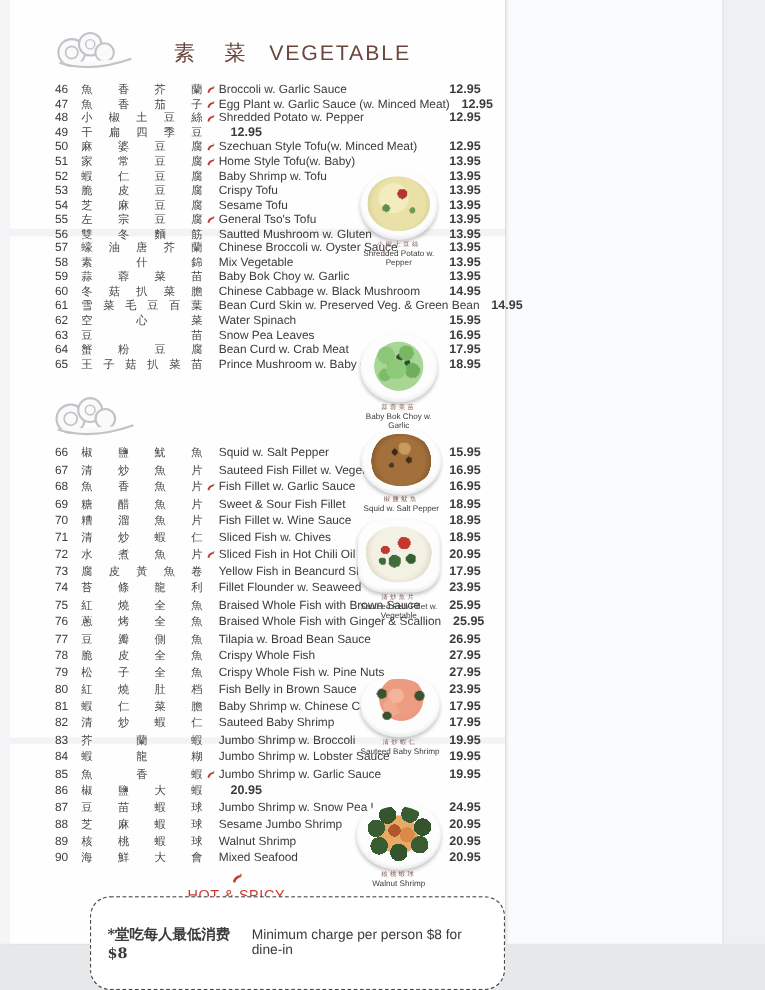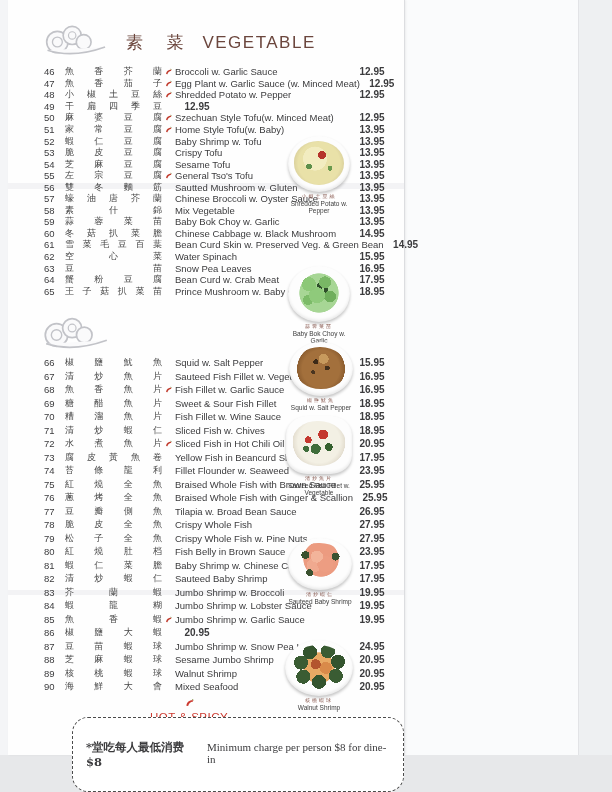--- a/index.html
+++ b/index.html
@@ -15,21 +15,21 @@
   .scan-right-strip{position:absolute;left:578px;top:0;width:34px;height:755px;background:#eef0f2;border-left:1px solid #e2e3e6;}
   
   .paper{
     position:absolute;left:8px;top:0;width:396px;height:755px;background:#fefefe;
     border-right:1px solid #dcdde0;box-shadow:1px 0 2px rgba(0,0,0,.06);
   }
   .streak{position:absolute;left:0;width:100%;height:6px;background:rgba(185,188,196,.16);}
   
   .sec-header{position:absolute;display:flex;align-items:center;}
   .cloud{flex:0 0 auto;}
-  .sec-title{margin-left:16px;font-size:17px;color:#6b463d;display:flex;align-items:baseline;}
+  .sec-title{margin-left:29px;font-size:17px;color:#6b463d;display:flex;align-items:baseline;}
   .sec-title .cn-title{font-family:"DejaVu Serif", serif;letter-spacing:9px;margin-right:10px;}
   .sec-title .en-title{letter-spacing:1.5px;font-weight:500;}
   
   .rows{position:absolute;left:36px;right:10px;}
   .row{display:flex;align-items:center;}
   .rows.veg .row{height:11.55px;}
   .rows.sea .row{height:13.5px;}
   .num{width:21px;font-size:9.5px;flex:0 0 auto;}
   .cn{
     width:97px;flex:0 0 auto;font-size:9px;color:#454545;
@@ -97,21 +97,21 @@
   .caption{margin-top:2px;line-height:1.15;}
   .caption .cap-cn{font-size:5px;color:#8a5a50;font-family:"DejaVu Serif", serif;letter-spacing:2px;}
   .caption .cap-en{font-size:6.5px;color:#3c3c3c;width:70px;margin:0 auto;}
   
   .hot-spicy{position:absolute;display:flex;align-items:center;gap:4px;color:#cc3b31;font-size:11.5px;letter-spacing:.5px;flex-direction:column;}
   .min-box{
     position:absolute;border:1.6px dashed #4a4a4a;border-radius:16px;
     padding:22px 13px;display:flex;align-items:baseline;gap:10px;background:#fff;
   }
   .min-box .min-cn{font-size:11.5px;font-weight:bold;font-family:"DejaVu Serif", serif;}
-  .min-box .min-en{font-size:11px;font-family:Liberation Serif, serif;}
+  .min-box .min-en{font-size:11px;}
 </style>
 </head>
 <body>
 
 <div class="scan-right"></div>
 <div class="scan-right-strip"></div>
 <div class="scan-bottom"></div>
 
 <div class="paper">
 

